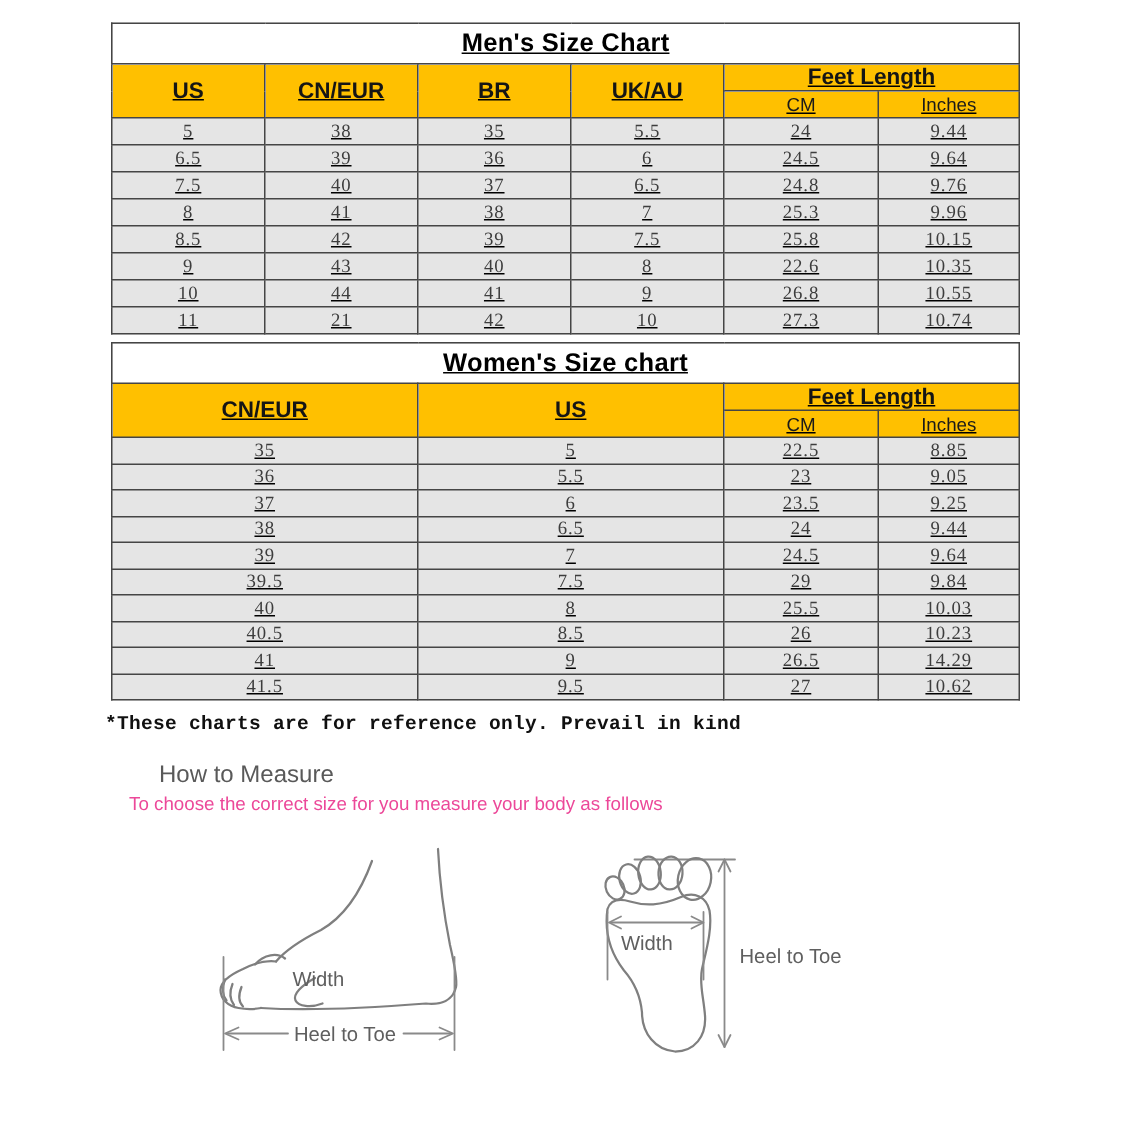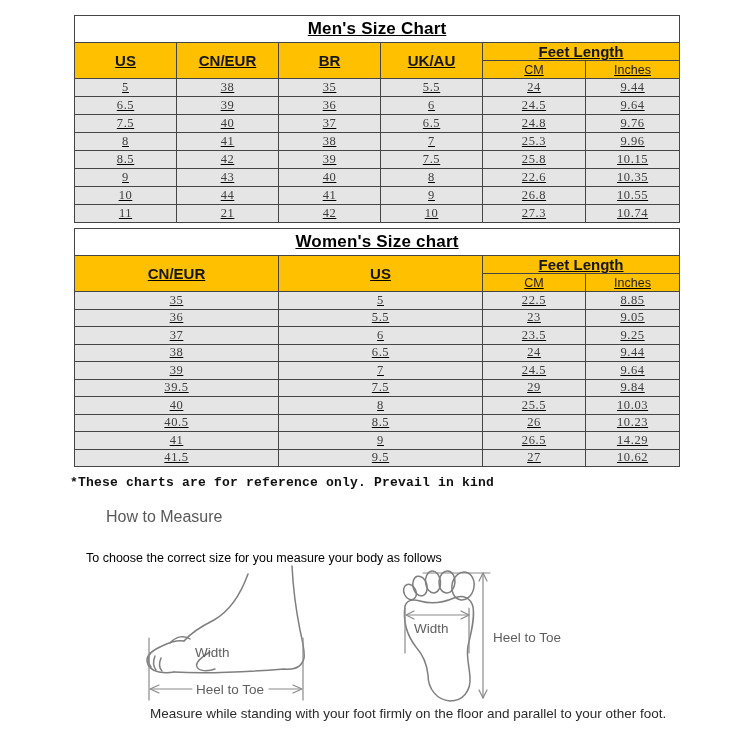--- a/index.html
+++ b/index.html
@@ -43,22 +43,22 @@
     font-family:"Liberation Mono", monospace; font-weight:bold;
     font-size:13px; line-height:17px; color:#101010; letter-spacing:0.2px;
   }
 
   
   .htm-heading {
     position:absolute; left:86px; top:508px;
     font-size:16px; color:#595959;margin-left:20px;
   }
   .htm-subtitle {
-    position:absolute; left:86px; top:551px;
-    font-size:12.5px; color:#000000;
+    position:absolute; left:86px; top:529px;
+    font-size:12.5px; color:#ec4899;
   }
   .caption {
     position:absolute; left:150px; top:706px;
     font-size:13.5px; color:#2b2b2b;
   }
 
   
   .diagram { position:absolute; }
   .diagram.side { left:136px; top:558px; }
   .diagram.top  { left:393px; top:556px; }
@@ -288,15 +288,14 @@
     <path class="foot-line" d="M 12,50 C 10,64 13,78 23,91 C 30,99 34,108 35,119 C 35,133 44,144 57,145 C 70,145 78,135 77,121 C 76,108 73,100 75,90 C 78,77 82,63 80,51 C 78,42 70,38 61,42 C 47,48 37,48 27,45 C 20,43 14,44 12,50 Z"></path>
     <path class="meas-line" d="M 14,59 L 75,59"></path>
     <path class="meas-line" d="M 21,55 L 13,59 L 21,63"></path>
     <path class="meas-line" d="M 68,55 L 76,59 L 68,63"></path>
     <path class="meas-line" d="M 12,52 L 12,97"></path>
     <path class="meas-line" d="M 76,52 L 76,97"></path>
     <text x="21" y="77">Width</text>
     <text x="100" y="86">Heel to Toe</text>
   </svg>
 
-  <div class="caption">Measure while standing with your foot firmly on the floor and parallel to your other foot.</div>
 
 </div>
 
 </body></html>

